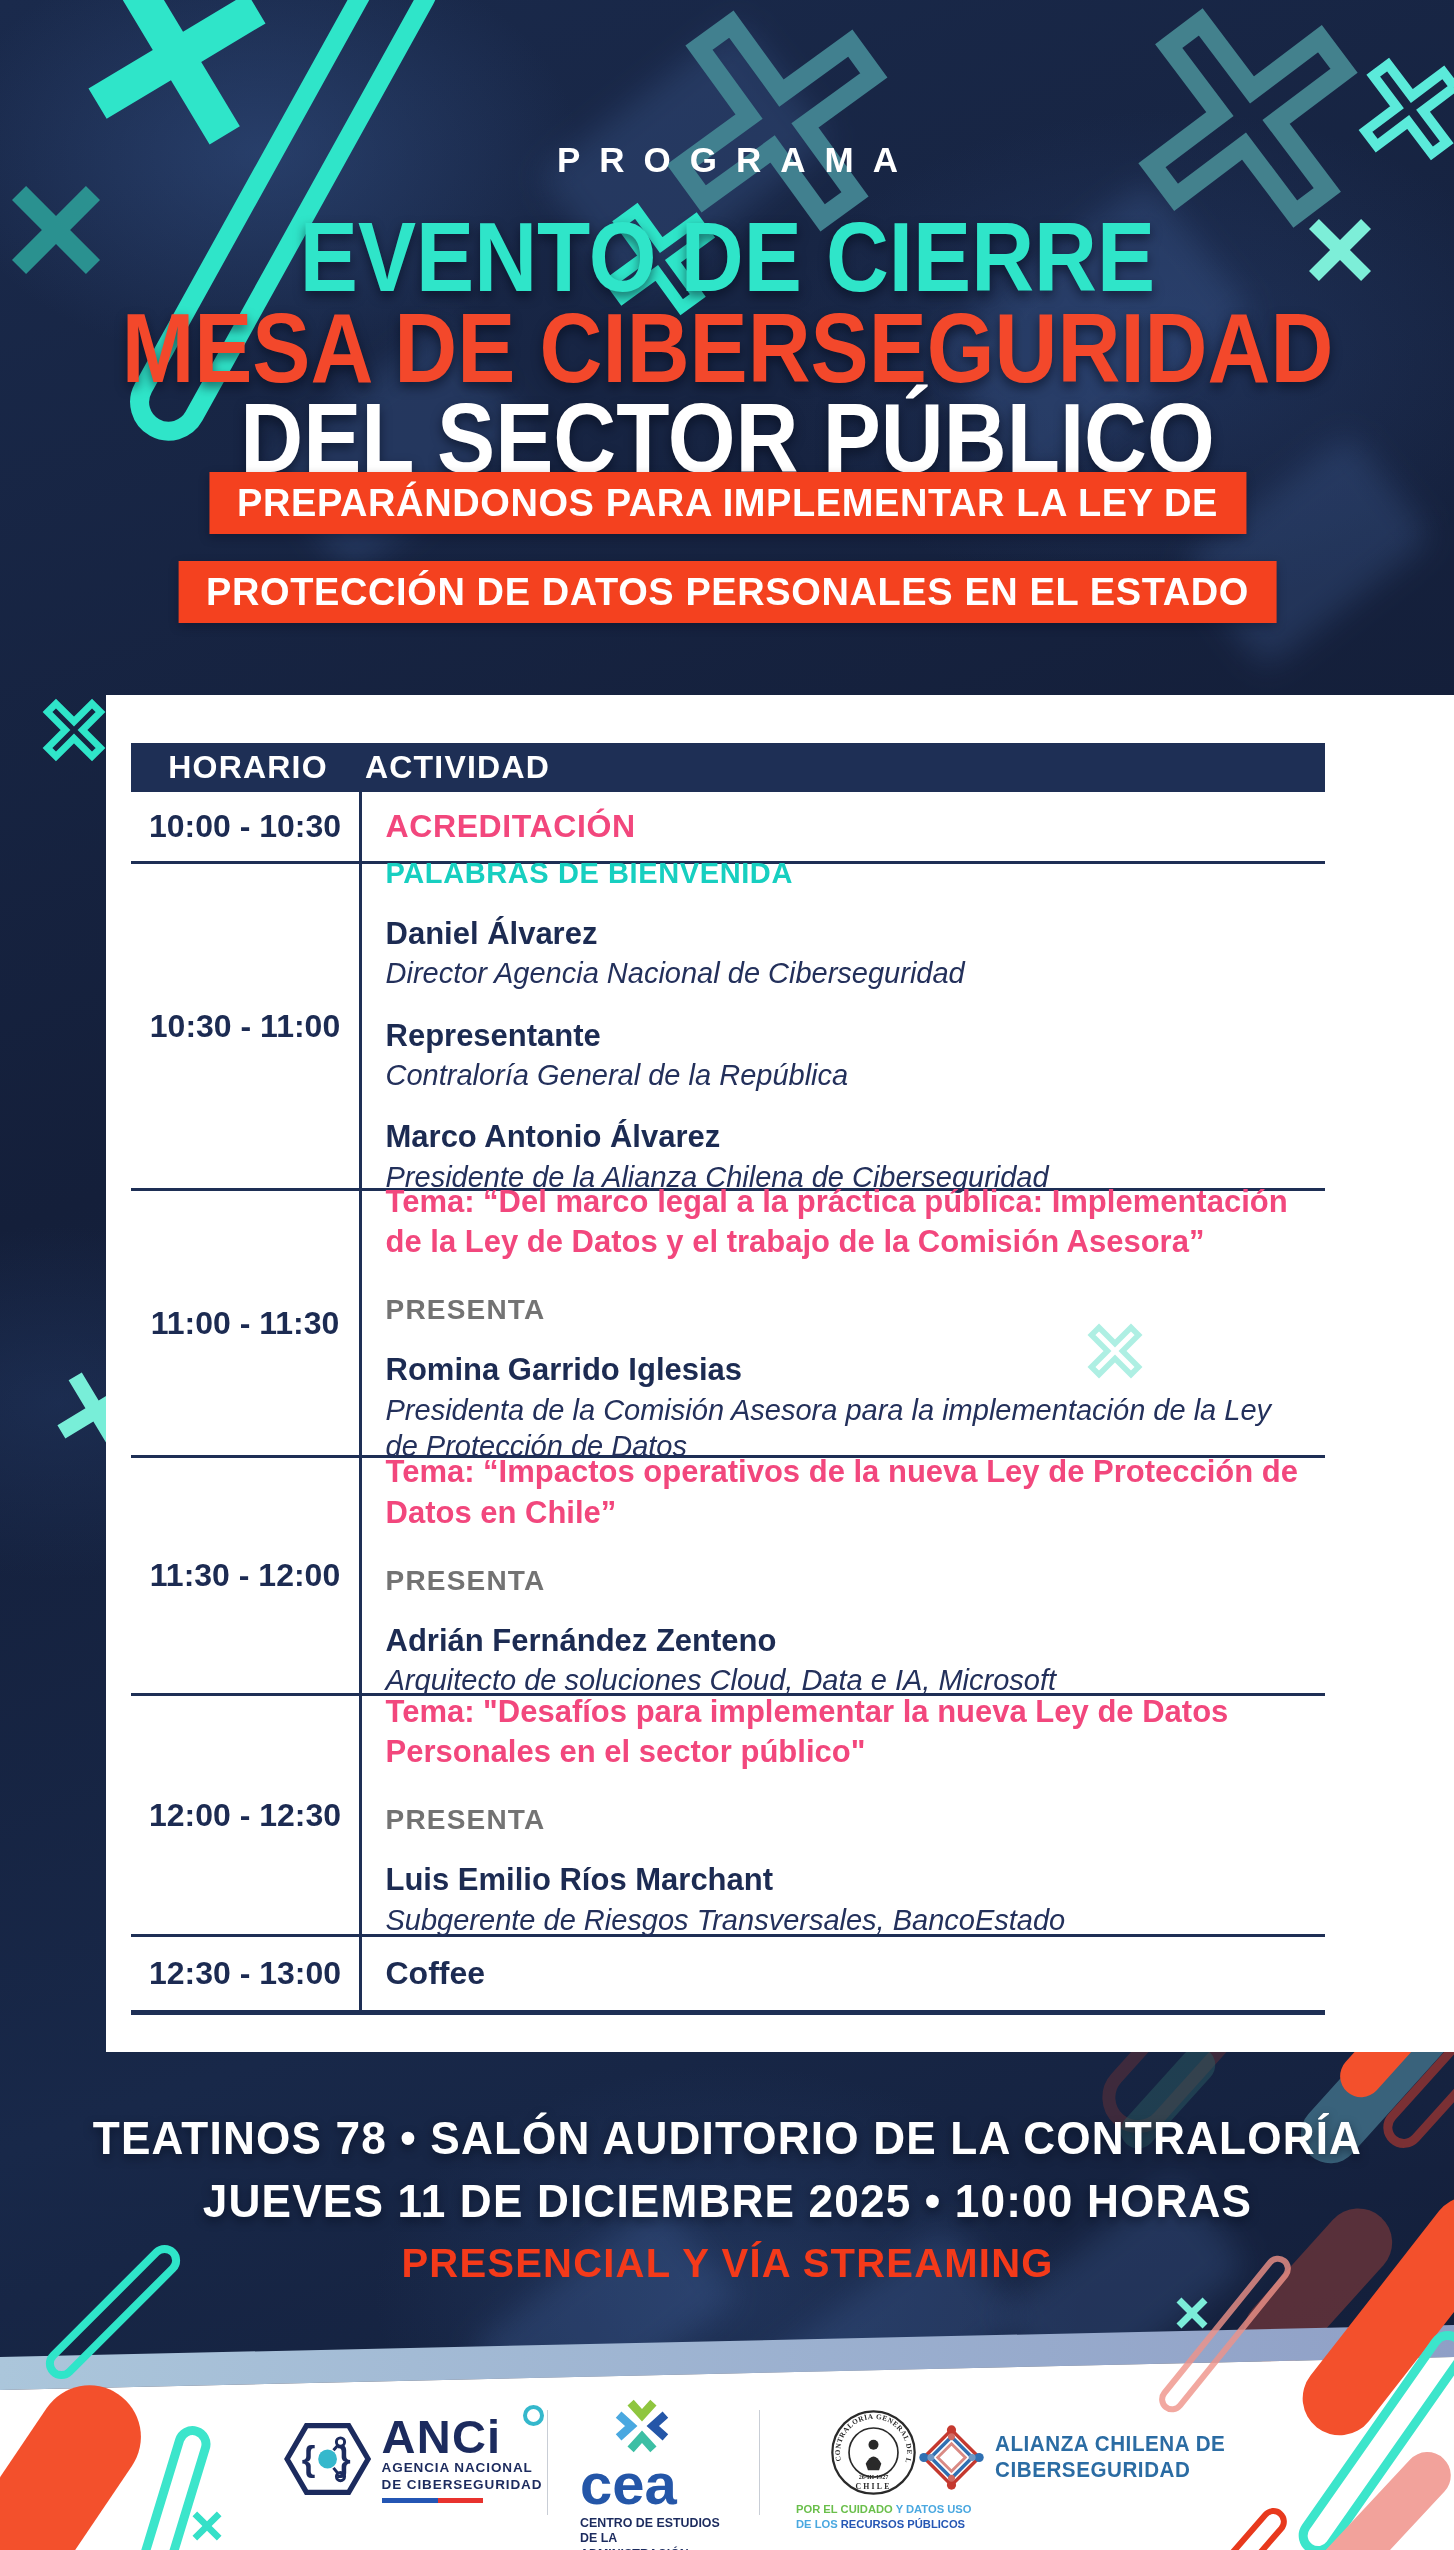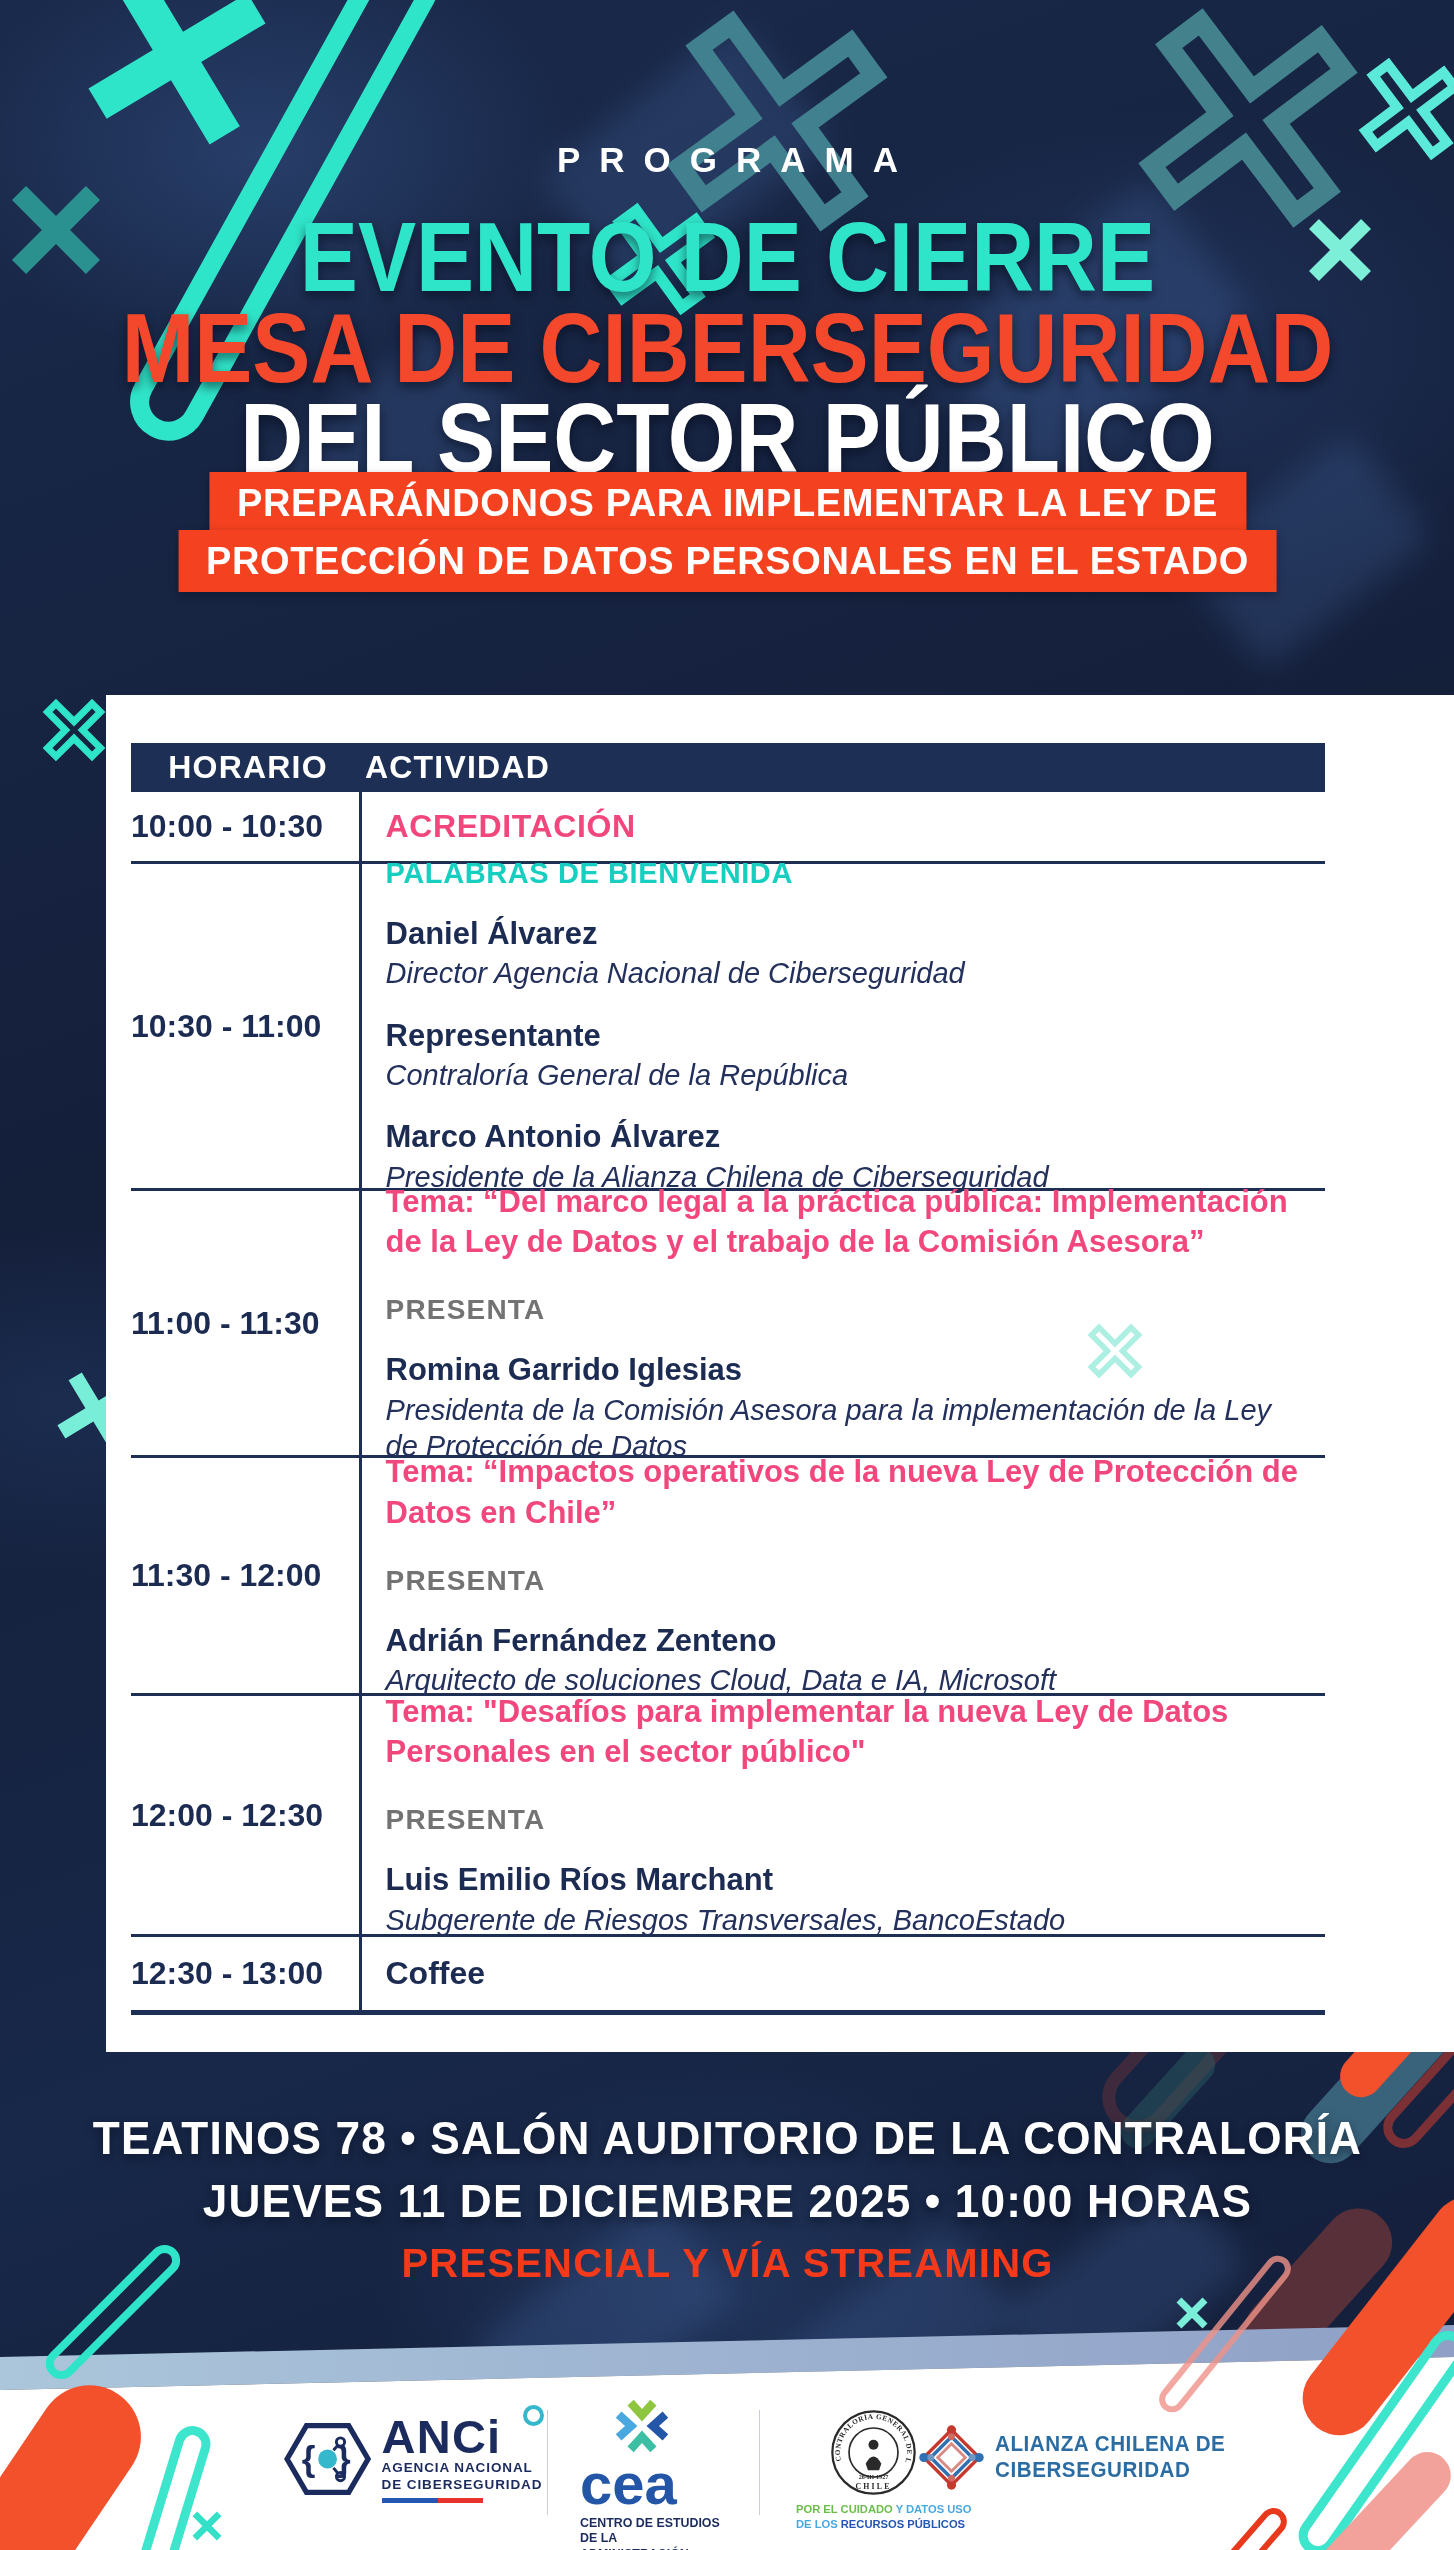--- a/index.html
+++ b/index.html
@@ -23,32 +23,32 @@
   .tline{position:absolute;left:0;width:100%;text-align:center;z-index:5;font-weight:800;
     white-space:nowrap;transform:scaleX(.88);transform-origin:center;line-height:1;
     text-shadow:0 5.3px 11.8px rgba(4,9,24,.55);}
   .t1{top:207px;font-size:99px;color:#2fe5c9;}
   .t2{top:298px;font-size:99px;color:#f3482b;}
   .t3{top:388px;font-size:99px;color:#ffffff;}
   .banner{position:absolute;left:50%;transform:translateX(-50%);z-index:5;background:#f4411f;
     color:#fff;font-weight:800;font-size:38px;letter-spacing:0.6px;white-space:nowrap;
     height:62px;line-height:62px;padding:0 28px;box-shadow:0 3.5px 9.4px rgba(5,10,25,.35);}
   .b1{top:472px;}
-  .b2{top:530px;padding-left:28px;}
+  .b2{top:561px;padding-left:28px;}
 
   
   .card{position:absolute;left:106px;top:695px;width:1390px;height:1357px;background:#fff;z-index:5;}
   .thead{position:absolute;left:25px;top:48px;width:1194px;height:49px;background:#1e2f55;
     display:flex;align-items:center;z-index:1;}
   .thead .h1{width:234px;text-align:center;color:#fff;font-size:32px;font-weight:700;letter-spacing:1.2px;}
   .thead .h2{flex:1;text-align:left;color:#fff;font-size:32px;font-weight:700;letter-spacing:1.2px;}
   .tbody{position:absolute;left:25px;top:97px;width:1194px;}
   .row{display:flex;border-bottom:3.5px solid #1e2f55;box-sizing:border-box;}
   .row:last-child{border-bottom:5.3px solid #1e2f55;}
-  .c1{width:231px;border-right:3.5px solid #1e2f55;display:flex;align-items:center;box-sizing:border-box;}
+  .c1{width:231px;border-right:3.5px solid #1e2f55;display:flex;align-items:center;justify-content:center;box-sizing:border-box;}
   .c2{flex:1;display:flex;flex-direction:column;justify-content:center;padding:15.3px 23.5px;box-sizing:border-box;}
   .time{font-size:32px;font-weight:700;color:#1c2b52;white-space:nowrap;}
   .hl{font-size:32px;font-weight:800;color:#f2477d;letter-spacing:0.6px;}
   .teal-h{font-size:29px;font-weight:800;color:#17cfc0;letter-spacing:0.6px;}
   .tema{font-size:31px;font-weight:800;color:#f2477d;line-height:1.3;max-width:918px;}
   .presenta{font-size:28px;font-weight:800;color:#737373;letter-spacing:1.2px;}
   .name{font-size:31px;font-weight:700;color:#1c2b52;}
   .role{font-size:29px;font-style:italic;color:#23305b;line-height:1.25;max-width:918px;}
   .plain{font-size:32px;font-weight:700;color:#1c2b52;}
   .sp{margin-top:26px;}

